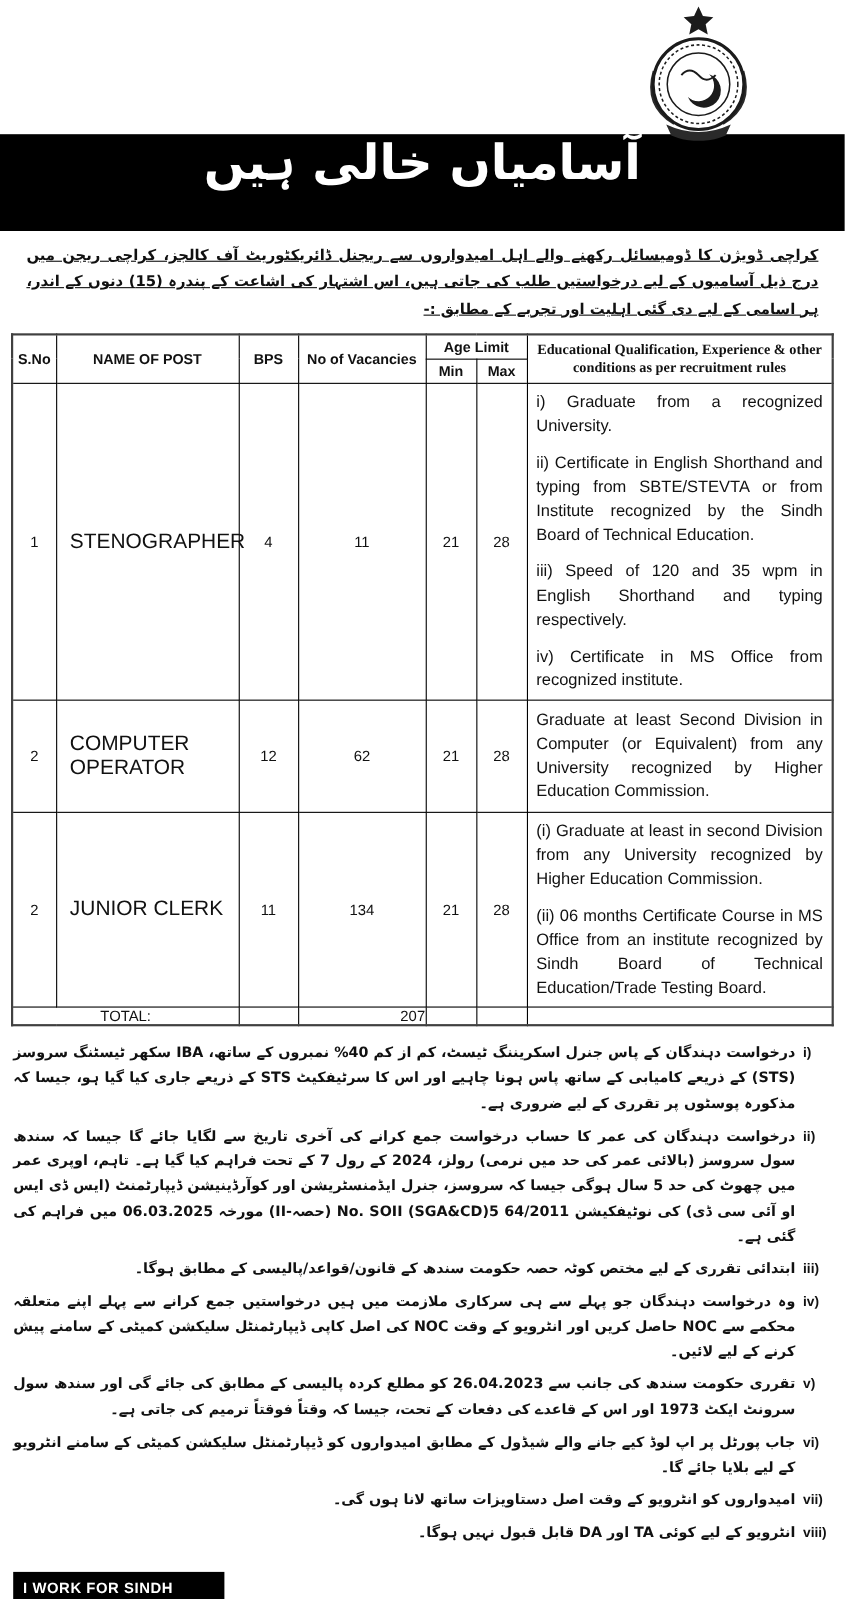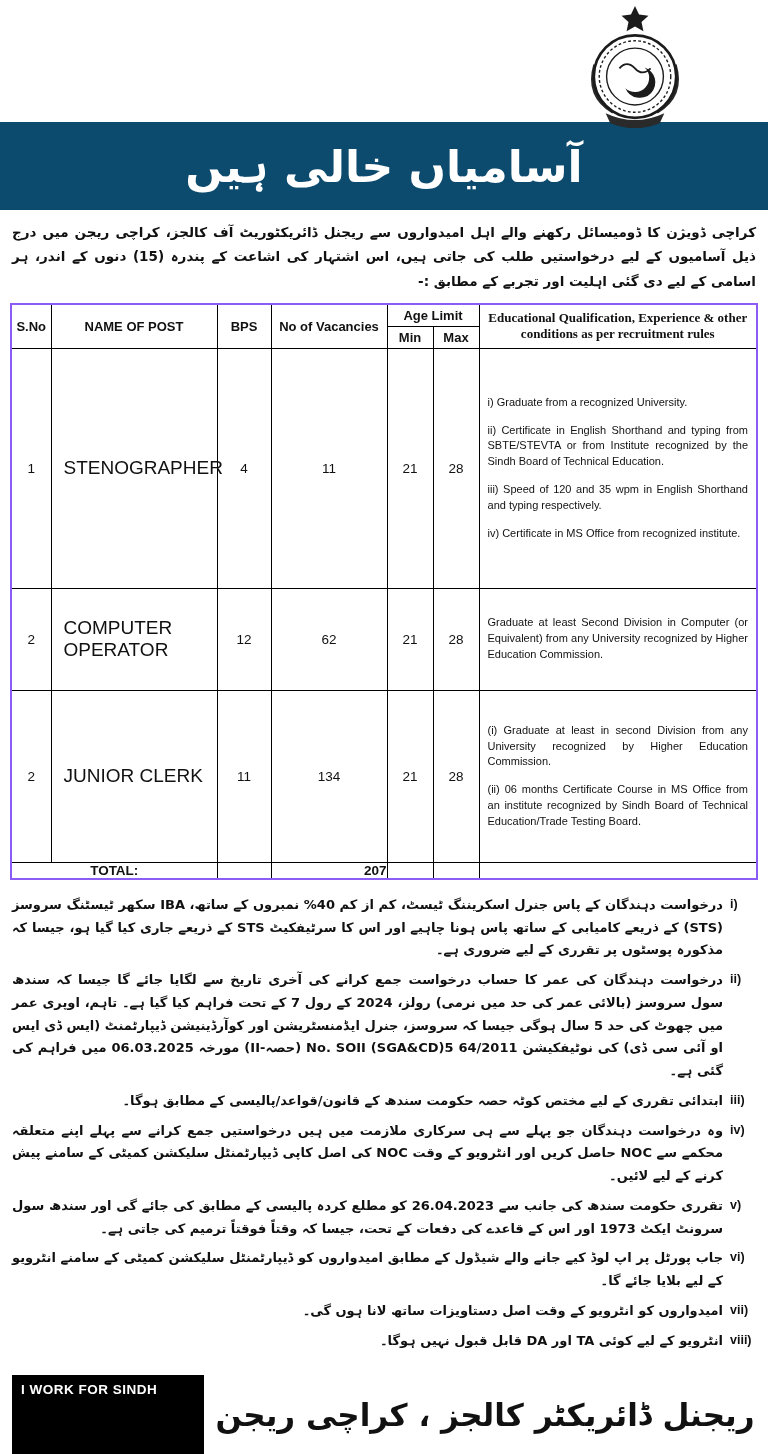--- a/index.html
+++ b/index.html
@@ -13,48 +13,48 @@
 
   
   .hdr{ position:relative; min-height:122px; padding:10px 16px 4px; }
   .hdr-titles{ width:600px; text-align:center; padding-top:6px; }
   .hdr-title{ font-size:27px; font-weight:700; direction:rtl; }
   .hdr-sub{ font-size:21px; font-weight:700; direction:rtl; margin-top:10px; padding-right:40px; text-align:center; }
   .hdr-logo{ position:absolute; right:78px; top:4px; }
 
   
   .banner{
-    background:#0c4a6e; color:#fff; min-height:88px;
-    display:flex; align-items:center; justify-content:center;
+    background:#000000; color:#fff; min-height:88px;
+    display:flex; align-items:flex-start; justify-content:center;
   }
   .banner-text{ font-size:44px; font-weight:700; direction:rtl; letter-spacing:2px; }
 
   
   .intro{
     direction:rtl; text-align:justify; font-size:13.5px; font-weight:700;
-    line-height:1.8; padding:10px 12px 8px;
+    line-height:1.8; padding:10px 24px 8px;text-decoration:underline;
   }
 
   
   table.posts{
     width:748px; margin:2px 10px 6px; border-collapse:collapse;
-    border:2px solid #8b5cf6; table-layout:fixed;
+    border:2px solid #404040; table-layout:fixed;
   }
   table.posts th, table.posts td{ border:1.5px solid #000; vertical-align:middle; }
   table.posts th{ font-size:13px; font-weight:700; text-align:center; padding:3px 2px; }
   th.qual-h{ text-align:left; padding:4px 8px;font-family:Liberation Serif, serif; }
   .c-sno{ width:40px; } .c-post{ width:166px; } .c-bps{ width:54px; }
   .c-vac{ width:116px; } .c-min{ width:46px; } .c-max{ width:46px; }
   td.sno, td.bps, td.vac, td.min, td.max{ text-align:center; font-size:13.5px; }
   td.post{ font-size:19px; padding-left:12px; }
-  td.qual{ padding:6px 8px; font-size:11px; vertical-align:top; }
+  td.qual{ padding:6px 8px; font-size:15px; vertical-align:top; }
   td.qual p{ text-align:justify; line-height:1.45; margin-bottom:12px; }
   td.qual p:last-child{ margin-bottom:0; }
   tr.r1 td{ height:240px; } tr.r2 td{ height:102px; } tr.r3 td{ height:172px; }
-  tr.total-row td{ height:16px; font-weight:700; font-size:13.5px; }
+  tr.total-row td{ height:16px; font-weight:400; font-size:13.5px; }
   td.total-label{ text-align:center; }
   td.total-value{ text-align:right; }
 
   
   .conds{ direction:rtl; padding:8px 12px 4px; }
   .lead{ font-size:13px; font-weight:700; line-height:1.8; text-align:justify; margin-bottom:6px; }
   .url{ direction:ltr; unicode-bidi:embed; font-family:"Liberation Sans",sans-serif; padding:0 4px; }
   .cond{ display:flex; gap:7px; margin-bottom:7px; }
   .cnum{ direction:ltr; min-width:26px; font-size:12.5px; font-weight:700; padding-top:3px;
          font-family:"Liberation Sans",sans-serif; }

